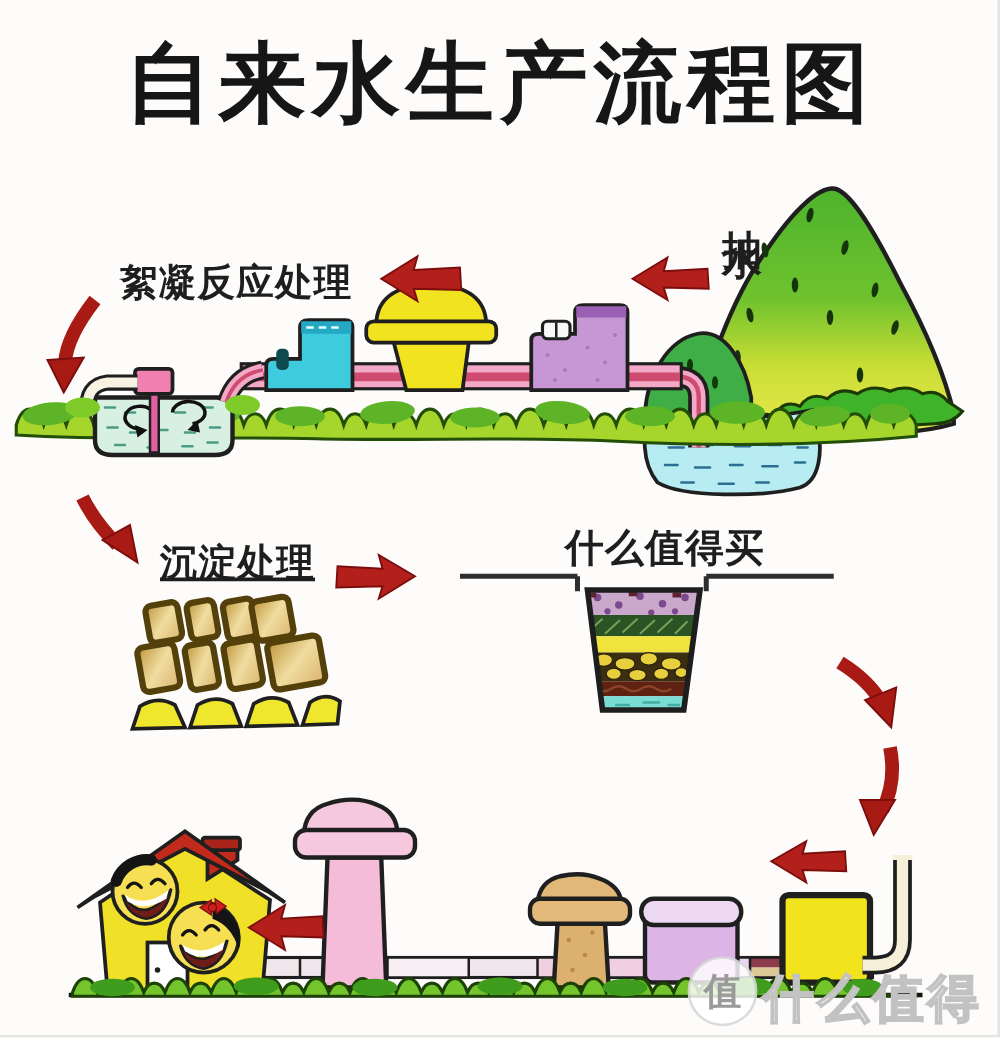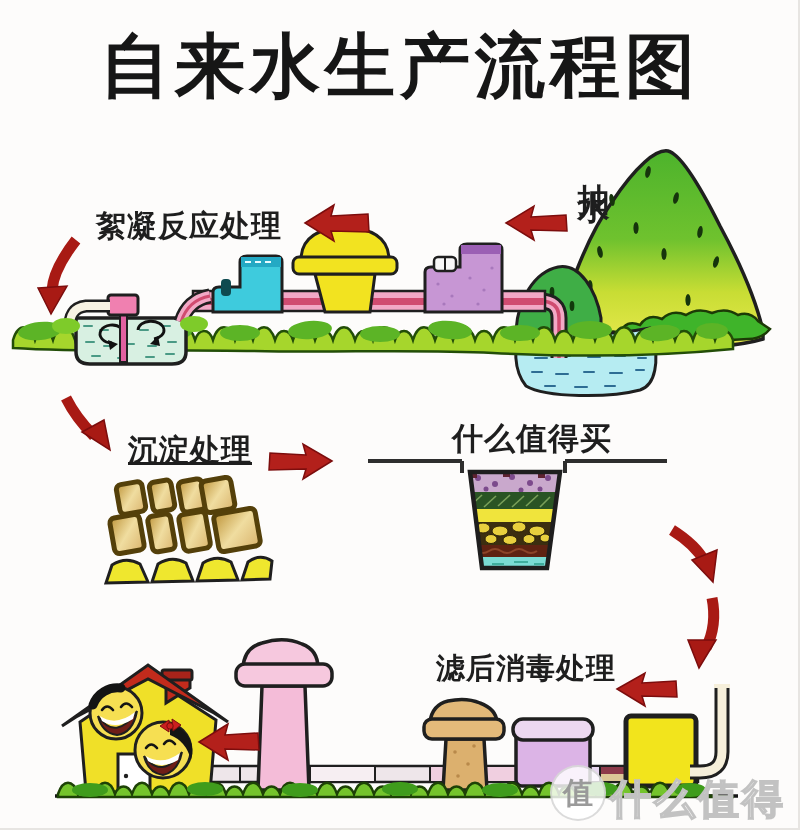--- a/index.html
+++ b/index.html
@@ -413,18 +413,17 @@
       <path d="M199,742 L228,724 L225,735 L258,733 L259,750 L225,749 L228,760 Z" fill="#b3201b" stroke="#7c0d0d" stroke-width="1.5"></path>
     </g>
   </g>
 </svg>
 
 <div class="label title">自来水生产流程图</div>
 <div class="label lbl-pump">抽水</div>
 <div class="label lbl-floc">絮凝反应处理</div>
 <div class="label lbl-sed">沉淀处理</div>
 <div class="label lbl-fil">什么值得买</div>
-<div class="label lbl-dis">滤后消毒处理</div>
 
 <div class="wm-badge">值</div>
 <div class="wm-brand">什么值得买</div>
 
 </div>
 
 </body></html>

